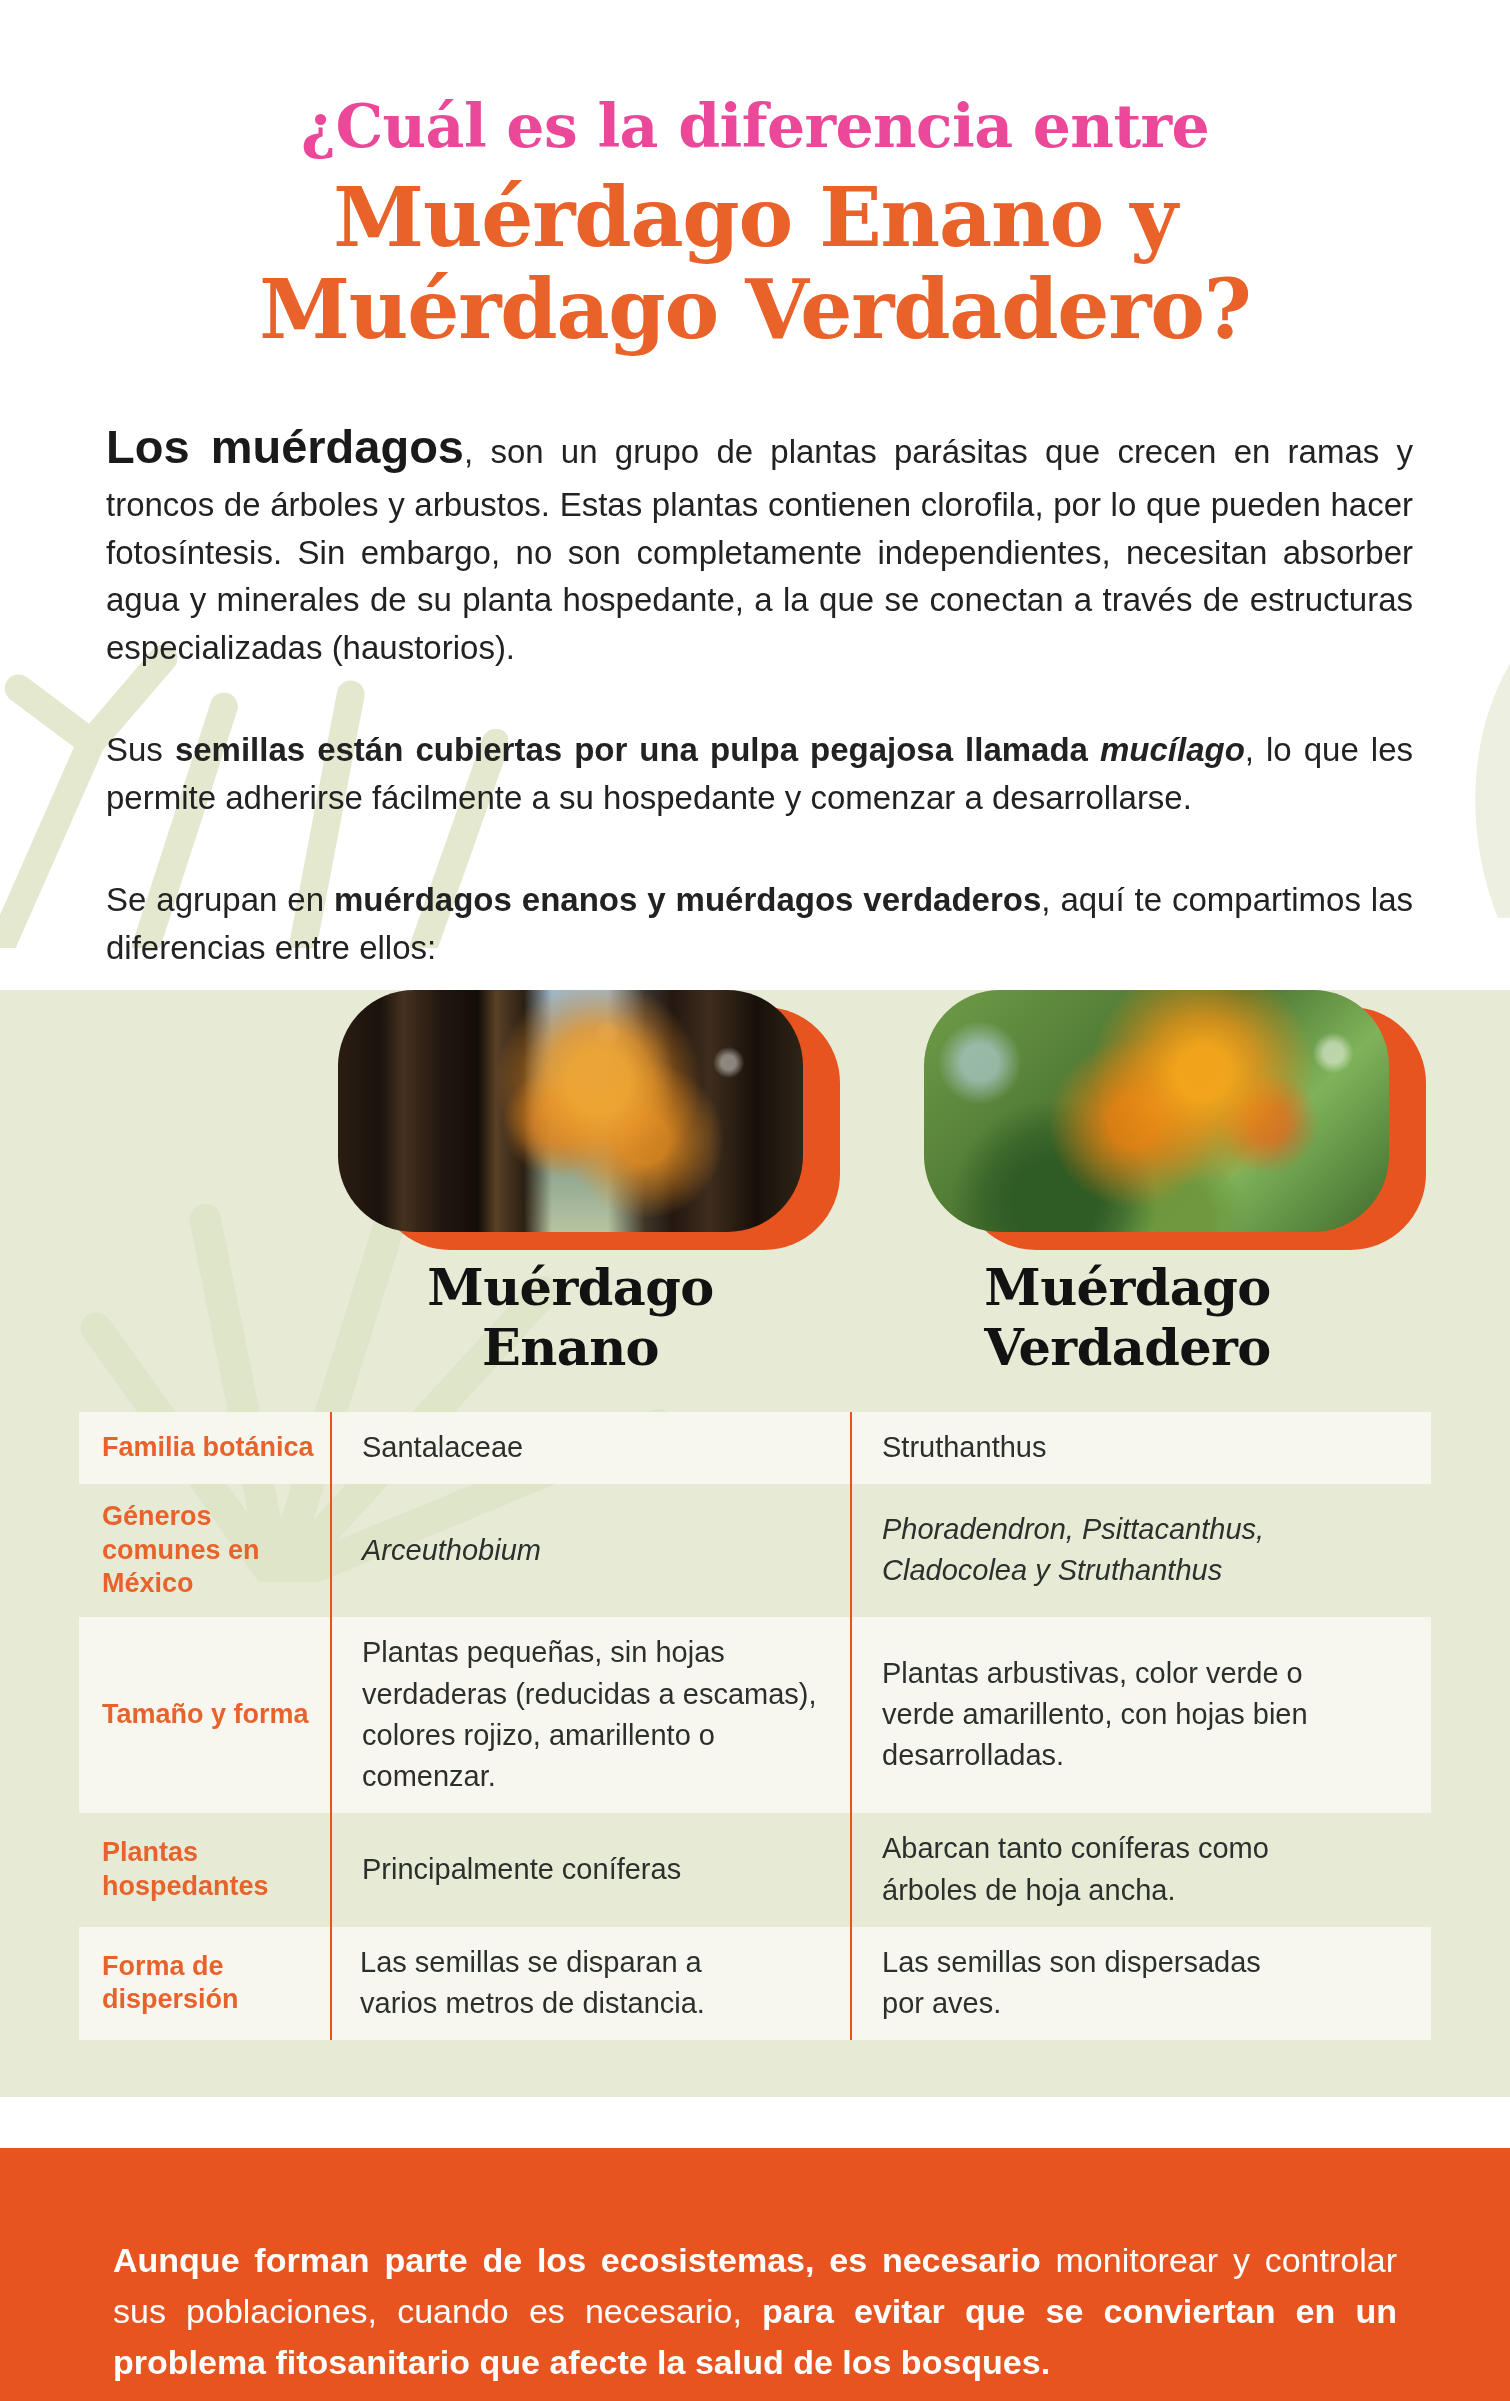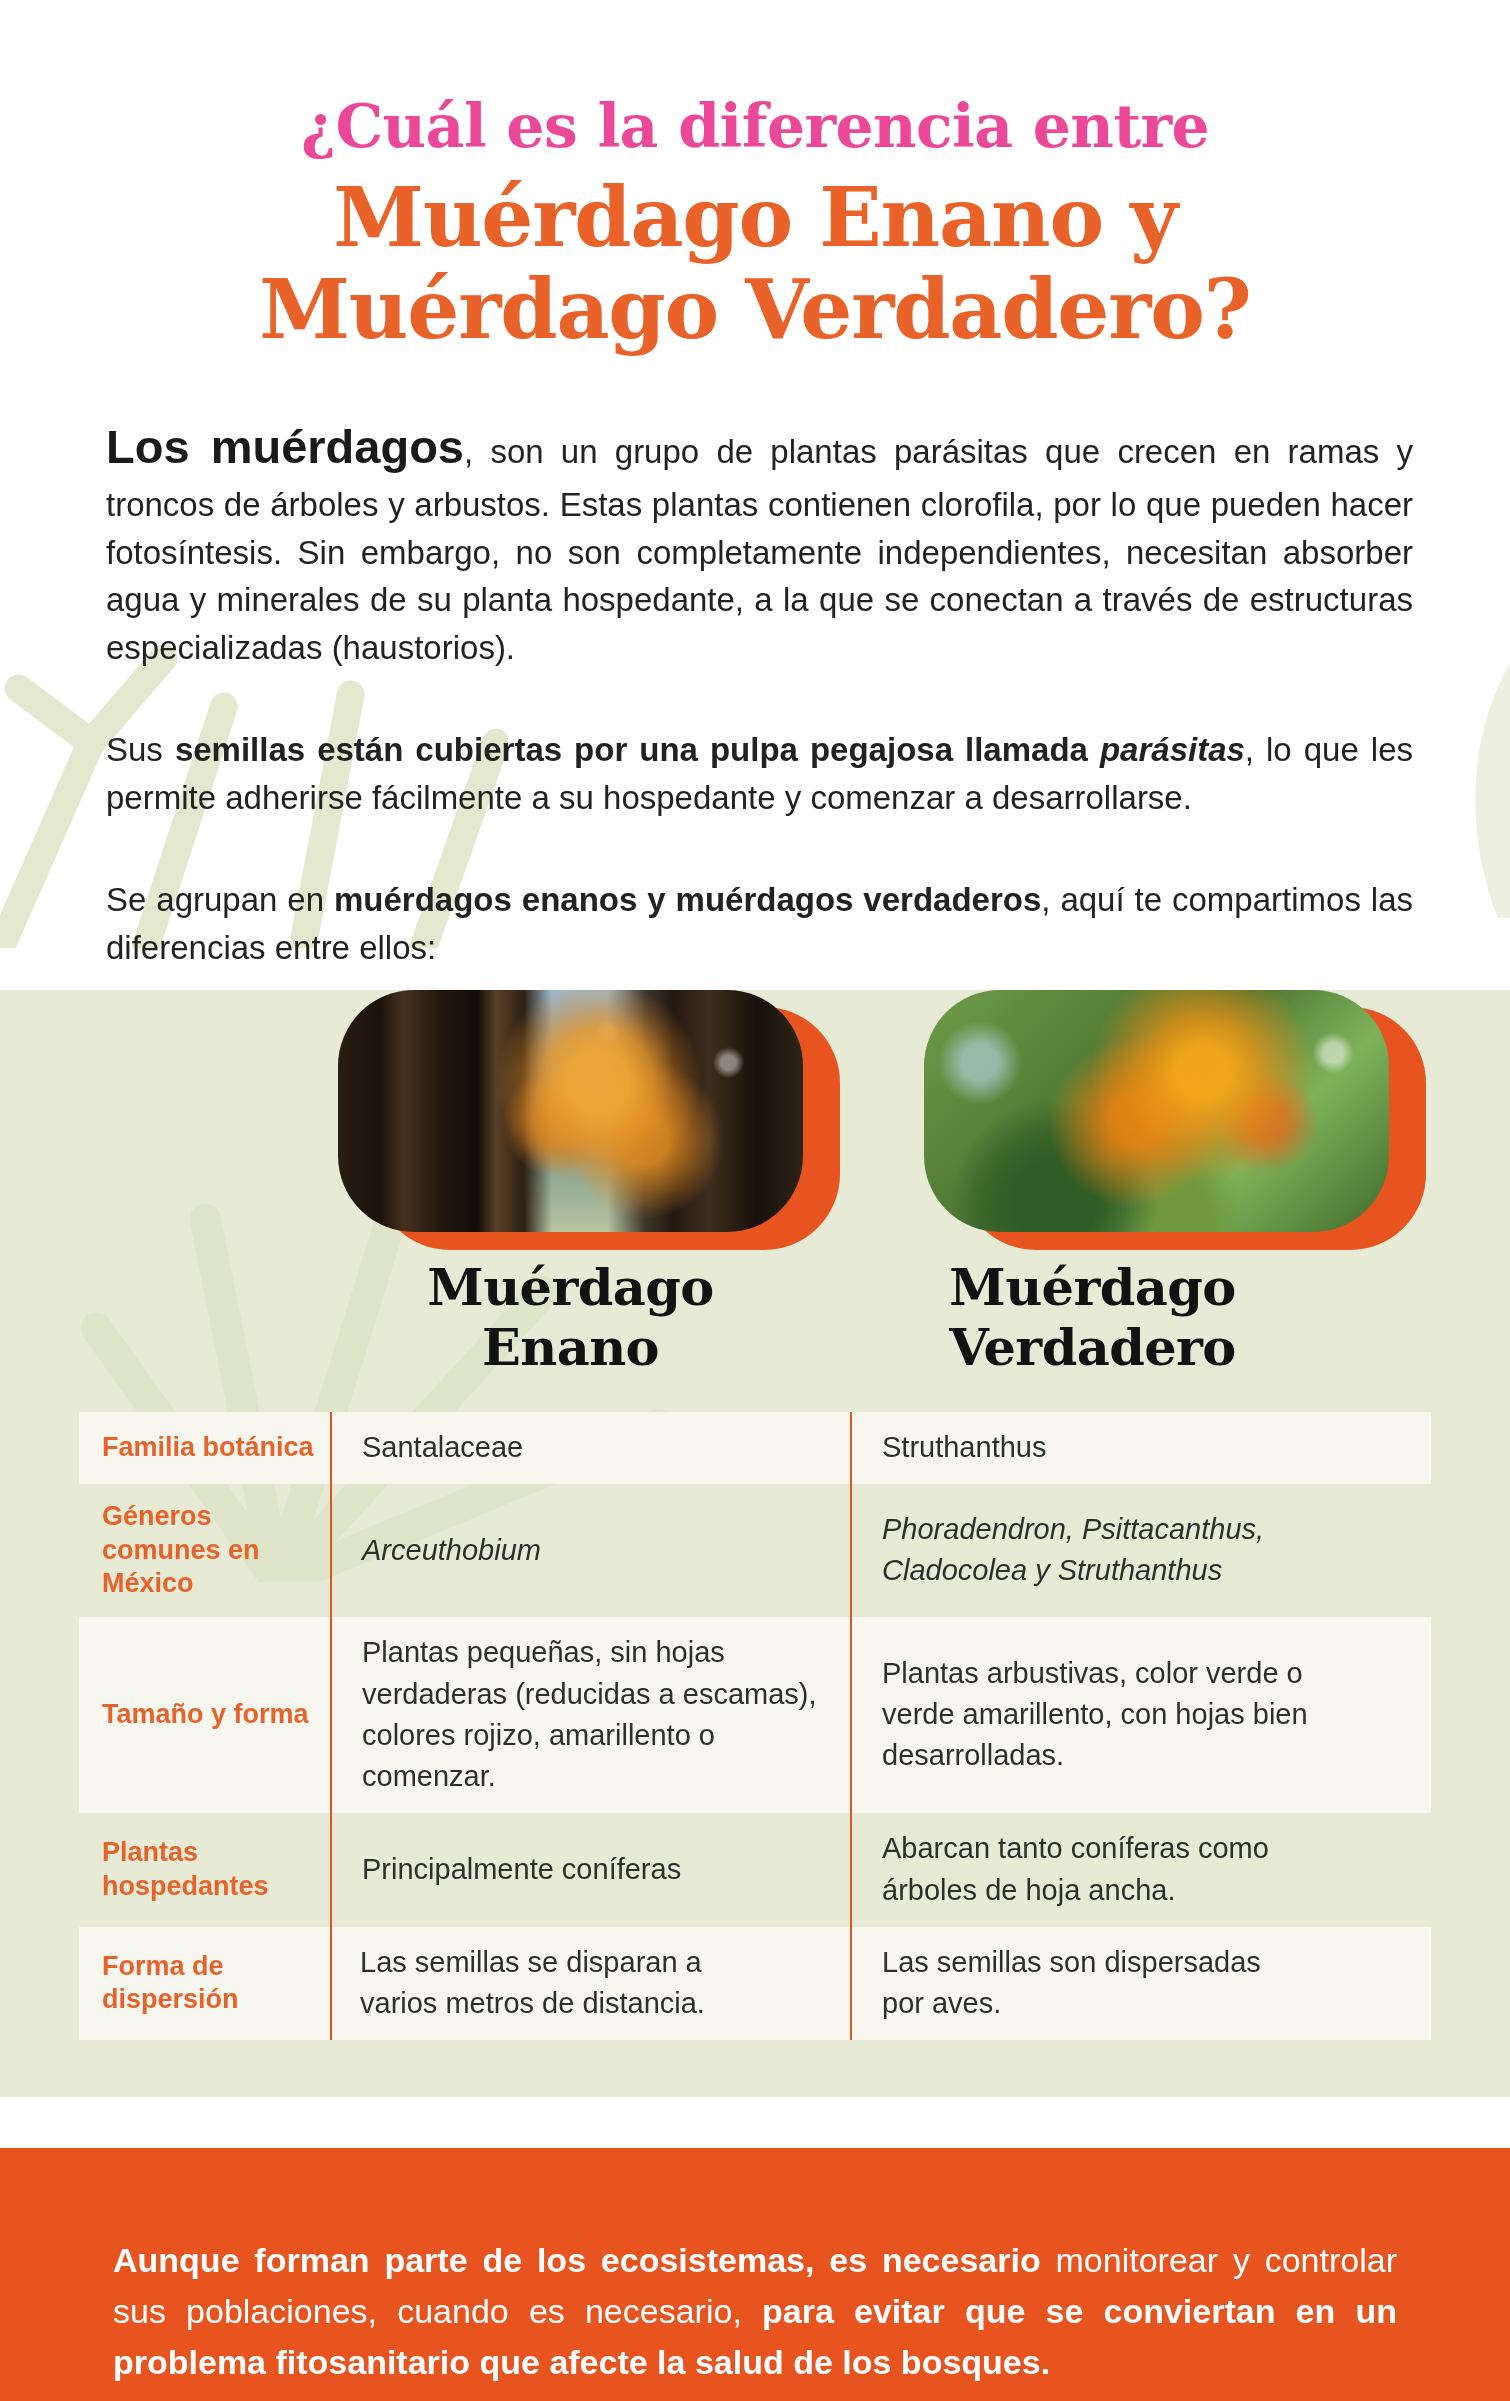--- a/index.html
+++ b/index.html
@@ -35,21 +35,21 @@
     linear-gradient(180deg,#9db9cc 0%,#7b9fb6 35%,#7f9b8d 65%,#b7c4a0 100%);}
   .photo-verdadero{background:
     radial-gradient(circle at 60% 34%, rgba(248,166,26,.95) 0 26.6px, rgba(244,150,22,.75) 54px, rgba(240,140,20,.35) 85px, transparent 112px),
     radial-gradient(circle at 45% 55%, rgba(238,128,16,.85) 0 24px, rgba(238,128,16,.4) 57px, transparent 85px),
     radial-gradient(circle at 74% 55%, rgba(230,90,24,.7) 0 18px, transparent 51px),
     radial-gradient(circle at 88% 26%, rgba(255,255,255,.5) 0 9.7px, transparent 20.5px),
     radial-gradient(circle at 12% 30%, rgba(190,215,235,.6) 0 18px, transparent 42px),
     radial-gradient(circle at 28% 88%, #2f5b25 0 42px, rgba(47,91,37,.6) 72px, transparent 103px),
     radial-gradient(circle at 55% 92%, rgba(110,150,60,.9) 0 30px, transparent 66px),
     linear-gradient(135deg,#6f9c49 0%,#49722f 45%,#7fb35a 70%,#3f6b2c 100%);}
-  .captions{display:flex;gap:57px;padding-left:338px;margin-top:25px;position:relative;z-index:2;align-items:center;}
+  .captions{display:flex;gap:92px;padding-left:338px;margin-top:25px;position:relative;z-index:2;align-items:center;}
   .caption{width:465px;text-align:center;font-family:"DejaVu Serif",serif;font-weight:700;
            font-size:51px;color:#121212;letter-spacing:-0.6px;}
   
   .table{position:relative;z-index:2;margin:35px 79px 0 79px;}
   .t-row{display:grid;grid-template-columns:251px 520px 583px;align-items:center;}
   .t-row.white{background:#F8F7EF;}
   .t-label{padding:15.7px 12px 15.7px 23px;color:#E8632C;font-weight:700;font-size:27px;line-height:1.25;}
   .t-cell{padding:15.7px 24px 15.7px 30px;font-size:29px;line-height:1.42;color:#2B302C;
           border-left:2.4px solid #E85420;align-self:stretch;display:flex;align-items:center;}
   .r1{min-height:60px;} .r2{min-height:108px;} .r3{min-height:130px;} .r4{min-height:80px;} .r5{min-height:85px;}
@@ -72,21 +72,21 @@
     </svg>
     <svg class="wm" style="right:-48px;top:616px;" width="193" height="302" viewBox="0 0 320 500" fill="none">
       <path d="M300 0 C180 120 150 320 220 500 L320 500 L320 0 Z" fill="#EDEFE0"></path>
     </svg>
 
     <h1 class="title-black z">¿Cuál es la diferencia entre</h1>
     <h2 class="title-orange z"><span>Muérdago Enano y</span><br><span>Muérdago Verdadero?</span></h2>
 
     <p class="para z"><span class="lead">Los muérdagos</span><span>, son un grupo de plantas parásitas que crecen en ramas y troncos de árboles y arbustos. Estas plantas contienen clorofila, por lo que pueden hacer fotosíntesis. Sin embargo, no son completamente independientes, necesitan absorber agua y minerales de su planta hospedante, a la que se conectan a través de estructuras especializadas (haustorios).</span></p>
 
-    <p class="para z"><span>Sus </span><span class="b">semillas están cubiertas por una pulpa pegajosa llamada </span><span class="bi">parásitas</span><span>, lo que les permite adherirse fácilmente a su hospedante y comenzar a desarrollarse.</span></p>
+    <p class="para z"><span>Sus </span><span class="b">semillas están cubiertas por una pulpa pegajosa llamada </span><span class="bi">mucílago</span><span>, lo que les permite adherirse fácilmente a su hospedante y comenzar a desarrollarse.</span></p>
 
     <p class="para z" style="margin-bottom:60px;"><span>Se agrupan en </span><span class="b">muérdagos enanos y muérdagos verdaderos</span><span>, aquí te compartimos las diferencias entre ellos:</span></p>
   </section>
 
   <section class="green">
     <svg class="wm" style="left:24px;top:48px;" width="725" height="544" viewBox="0 0 1200 900" fill="none">
       <g stroke="#DFE5C9" stroke-width="52" stroke-linecap="round">
         <path d="M420 900 L300 300 M420 900 L120 480 M420 900 L620 260 M420 900 L860 420 M420 900 L1050 640"></path>
       </g>
     </svg>

